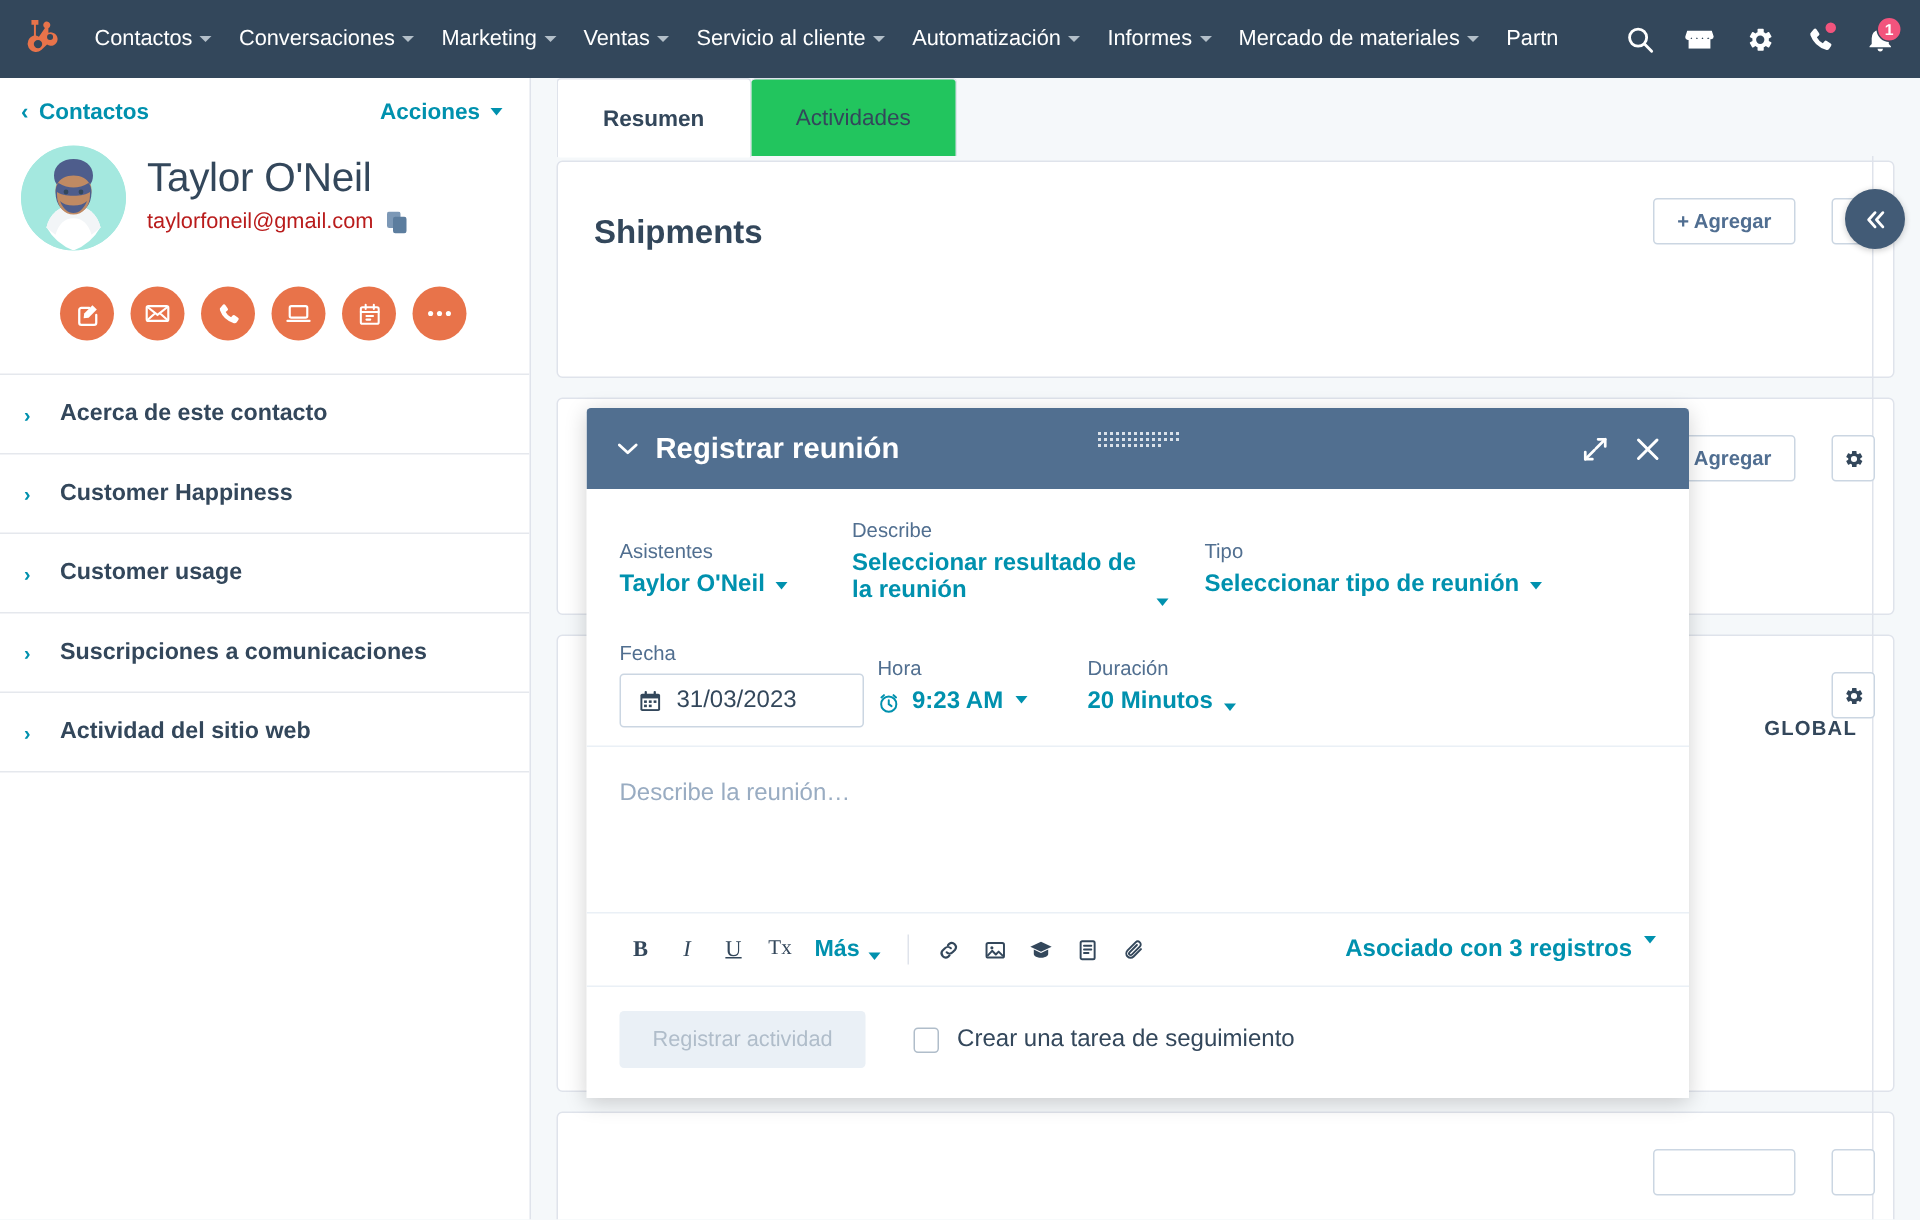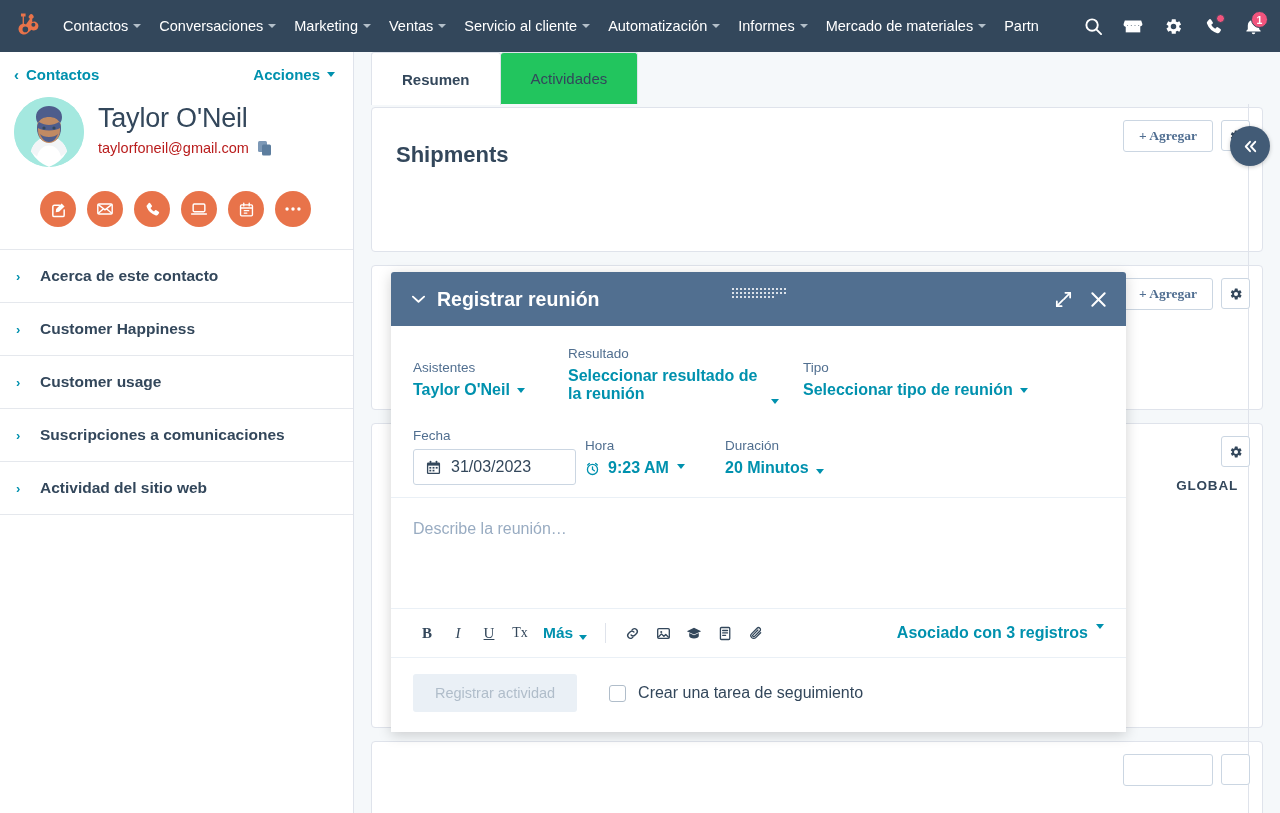--- a/index.html
+++ b/index.html
@@ -88,21 +88,21 @@
     border:1px solid #dfe3eb; border-bottom:none;
     border-top-left-radius:3px; border-top-right-radius:3px;
   }
   .tab.active { background:#fff; color:#33475b; font-weight:700; margin-bottom:-1px; height:53px; z-index:2; }
   .tab.idle { background:#22c55e; color:#33475b; font-weight:400; border-left:none; }
 
   .card {
     background:#fff; border:1px solid #dfe3eb; border-radius:4px;
     margin: 0 17px 13px 17px; position:relative;
   }
-  .card-tools { position:absolute; top:12px; right:12px; display:flex; gap:8px; z-index:1;font-family:Liberation Serif, serif; }
+  .card-tools { position:absolute; top:24px; right:12px; display:flex; gap:24px; z-index:1; }
   .btn-add {
     background:#fff; border:1px solid #cbd6e2; border-radius:3px;
     color:#506e91; font-size:13.5px; font-weight:600;
     padding:7px 15px; cursor:pointer; white-space:nowrap;
   }
   .btn-gear {
     width:29px;height:31px; background:#fff; border:1px solid #cbd6e2; border-radius:3px;
     display:flex;align-items:center;justify-content:center;cursor:pointer;
   }
   .card-title { font-size:22px; font-weight:700; color:#33475b; padding: 34px 24px 30px 24px; }
@@ -497,21 +497,21 @@
 
       <div class="f-row">
         <div class="f-col" style="width:155px;padding-top:14px;">
           <span class="f-lbl">Asistentes</span>
           <span class="f-val">
             <span>Taylor O'Neil</span>
             <i class="tri"></i>
           </span>
         </div>
         <div class="f-col" style="width:235px;">
-          <span class="f-lbl">Resultado</span>
+          <span class="f-lbl">Describe</span>
           <span class="f-val" style="align-items:flex-start;">
             <span class="wrap" style="max-width:196px;display:inline-block;">Seleccionar resultado de la reunión</span>
             <i class="tri" style="margin-top:32px;"></i>
           </span>
         </div>
         <div class="f-col" style="padding-top:14px;">
           <span class="f-lbl">Tipo</span>
           <span class="f-val">
             <span>Seleccionar tipo de reunión</span>
             <i class="tri"></i>

